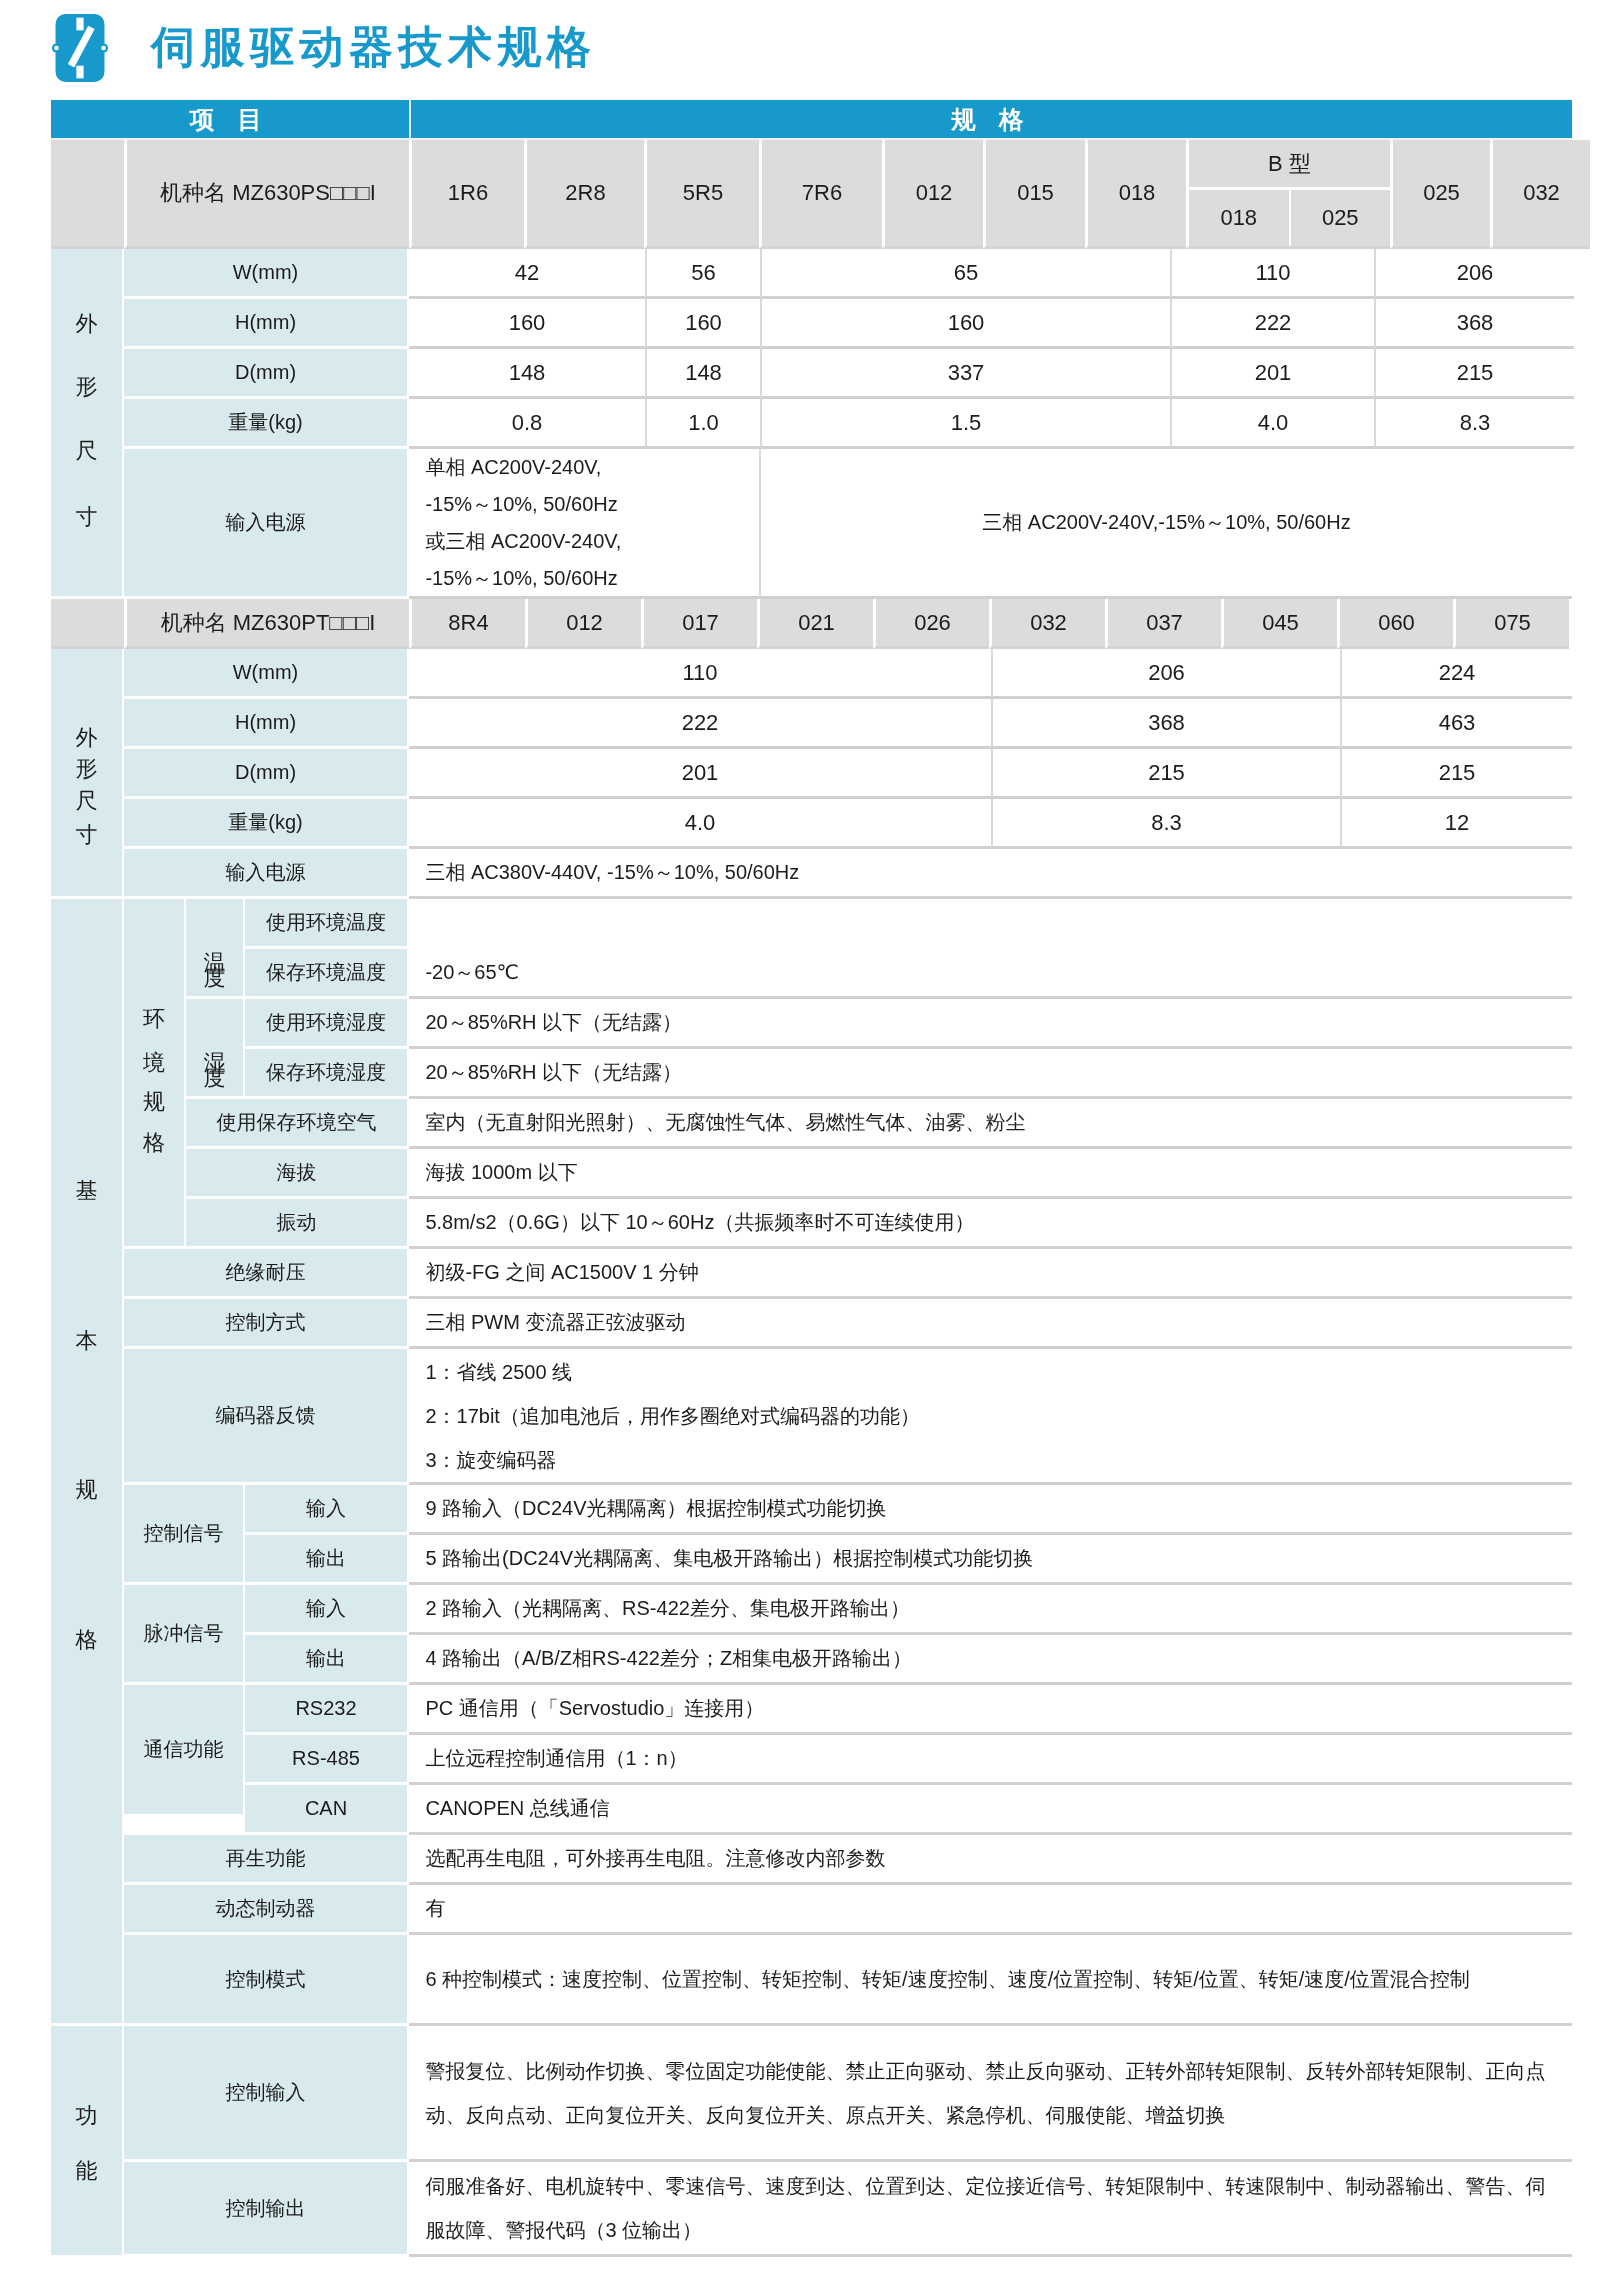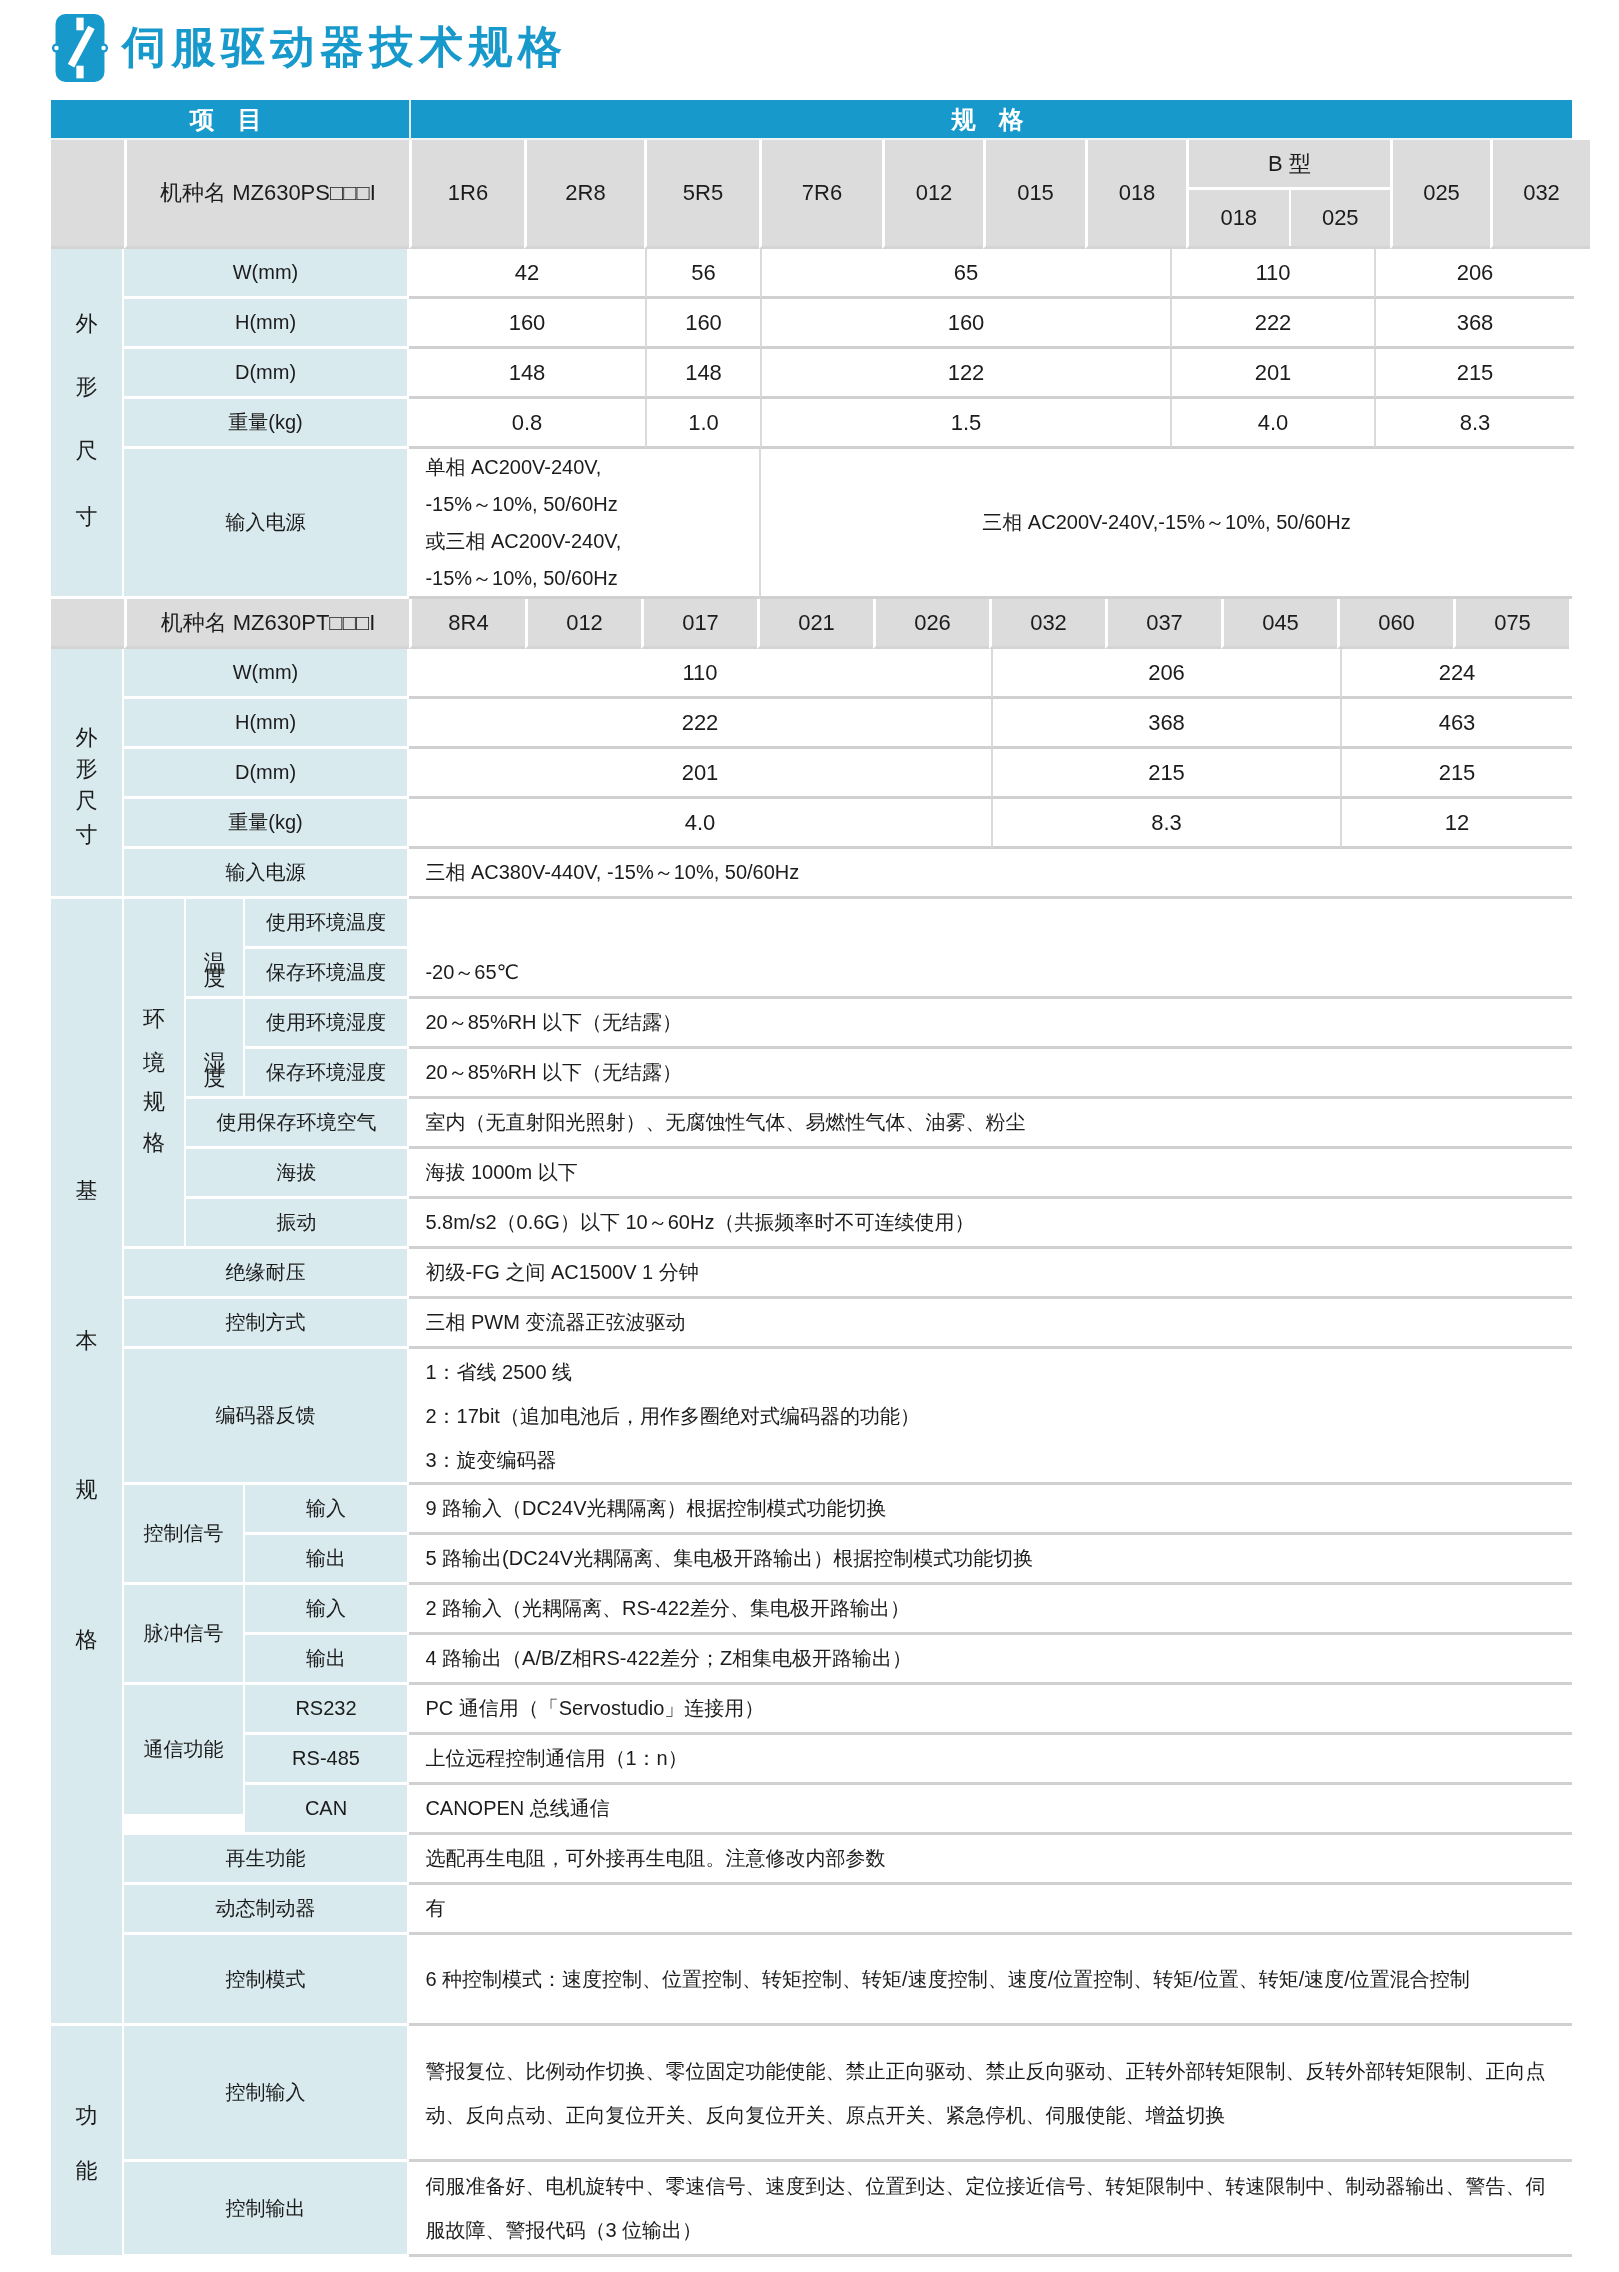--- a/index.html
+++ b/index.html
@@ -1,18 +1,18 @@
 <!DOCTYPE html>
 <html style="font-size:7.3px"><head>
 <meta charset="utf-8">
 <style>
   html,body{margin:0;padding:0;background:#fff;}
   body{width:1619px;height:2285px;font-family:"Liberation Sans","DejaVu Sans",sans-serif;color:#1c1c1c;}
   .page{position:relative;width:1619px;height:2285px;background:#fff;overflow:hidden;}
-  .titlebar{display:flex;align-items:center;gap:13px;padding:13.6px 0 0 51px;height:82px;box-sizing:border-box;}
+  .titlebar{display:flex;align-items:center;gap:42px;padding:13.6px 0 0 51px;height:82px;box-sizing:border-box;}
   .titlebar h1{margin:0;font-size:44px;font-weight:bold;color:#1799CB;letter-spacing:5.5px;}
   .tbl{margin:18px 0 0 51px;width:1521px;}
   .row{display:flex;}
   .col{display:flex;flex-direction:column;}
   .cell{box-sizing:border-box;display:flex;align-items:center;justify-content:center;flex:0 0 auto;}
   .hdr{background:#1799CB;color:#fff;font-size:24.5px;font-weight:bold;letter-spacing:8.2px;border-bottom:2.7px solid #eef4f6;}
   .lbl{background:#D9EAEE;border-right:2.7px solid #fff;border-bottom:3.6px solid #fff;font-size:20px;}
   .gray{background:#DCDCDC;border-bottom:3.6px solid #d4d4d4;font-size:22px;}
   .val{background:#fff;border-bottom:3.6px solid #d0d0d0;font-size:22px;}
   .txt{font-size:20px;}
@@ -95,21 +95,21 @@
           <div class="cell val" style="width:236px">160</div>
           <div class="cell val vs" style="width:115px">160</div>
           <div class="cell val vs" style="width:410px">160</div>
           <div class="cell val vs" style="width:204px">222</div>
           <div class="cell val vs" style="width:200px">368</div>
         </div>
         <div class="row" style="height:50px">
           <div class="cell lbl" style="width:285px">D(mm)</div>
           <div class="cell val" style="width:236px">148</div>
           <div class="cell val vs" style="width:115px">148</div>
-          <div class="cell val vs" style="width:410px">122</div>
+          <div class="cell val vs" style="width:410px">337</div>
           <div class="cell val vs" style="width:204px">201</div>
           <div class="cell val vs" style="width:200px">215</div>
         </div>
         <div class="row" style="height:50px">
           <div class="cell lbl" style="width:285px">重量(kg)</div>
           <div class="cell val" style="width:236px">0.8</div>
           <div class="cell val vs" style="width:115px">1.0</div>
           <div class="cell val vs" style="width:410px">1.5</div>
           <div class="cell val vs" style="width:204px">4.0</div>
           <div class="cell val vs" style="width:200px">8.3</div>

